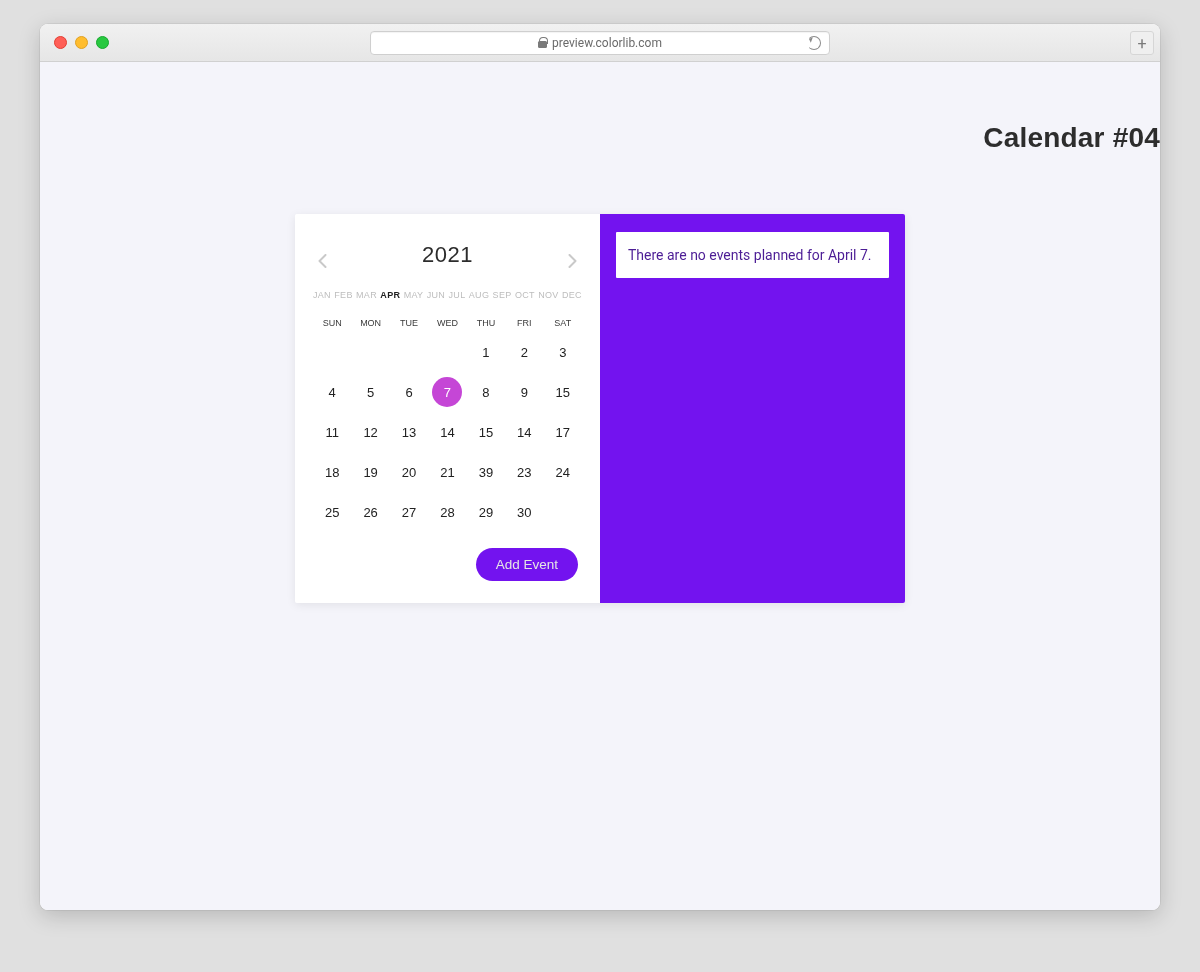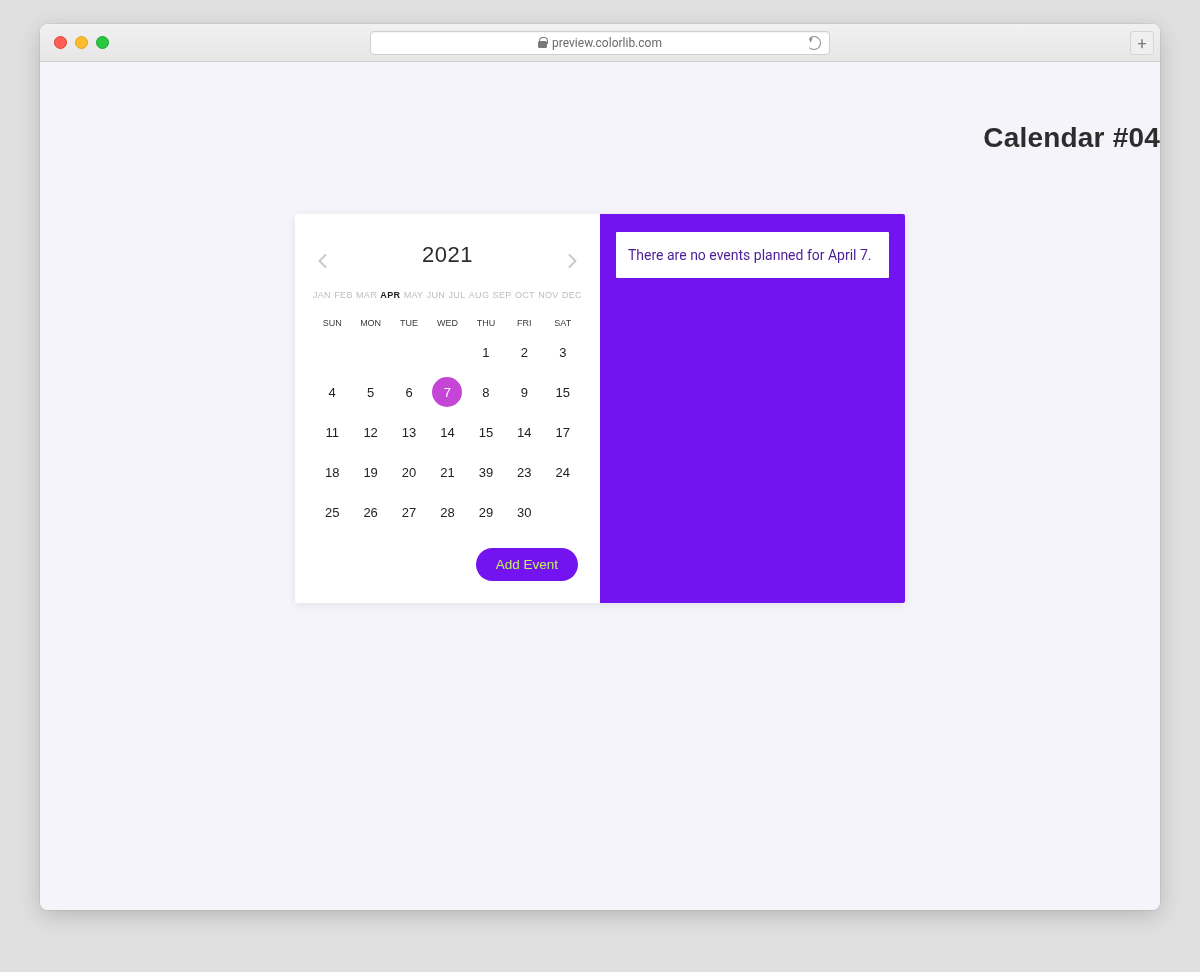--- a/index.html
+++ b/index.html
@@ -163,21 +163,21 @@
   .cell.selected .bubble {
     width:30px; height:30px; border-radius:50%;
     background:#c546d6;
     color:#fff;
     display:flex; align-items:center; justify-content:center;
   }
   .add-event {
     float:right;
     margin-top:16px; margin-right:4px;
     background:#7313ef;
-    color:#bef264;
+    color:#e5e5e5;
     border:none;
     padding:9px 20px;
     border-radius:22px;
     font-size:13.5px;
     font-weight:500;
     cursor:pointer;
     font-family: inherit;
   }
 
   

